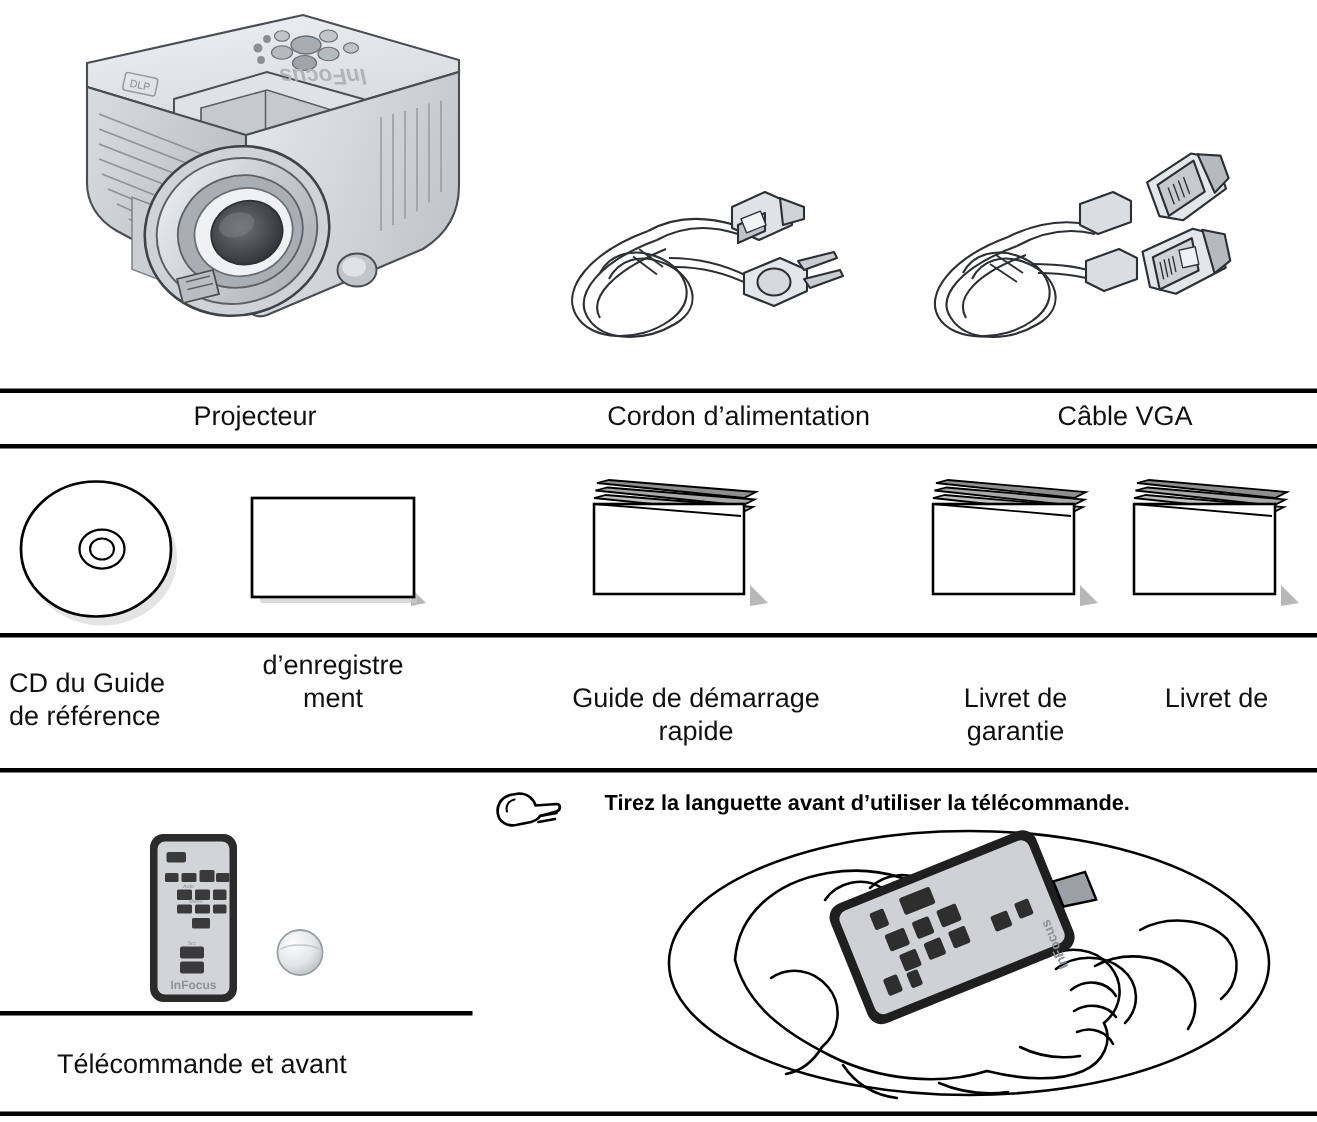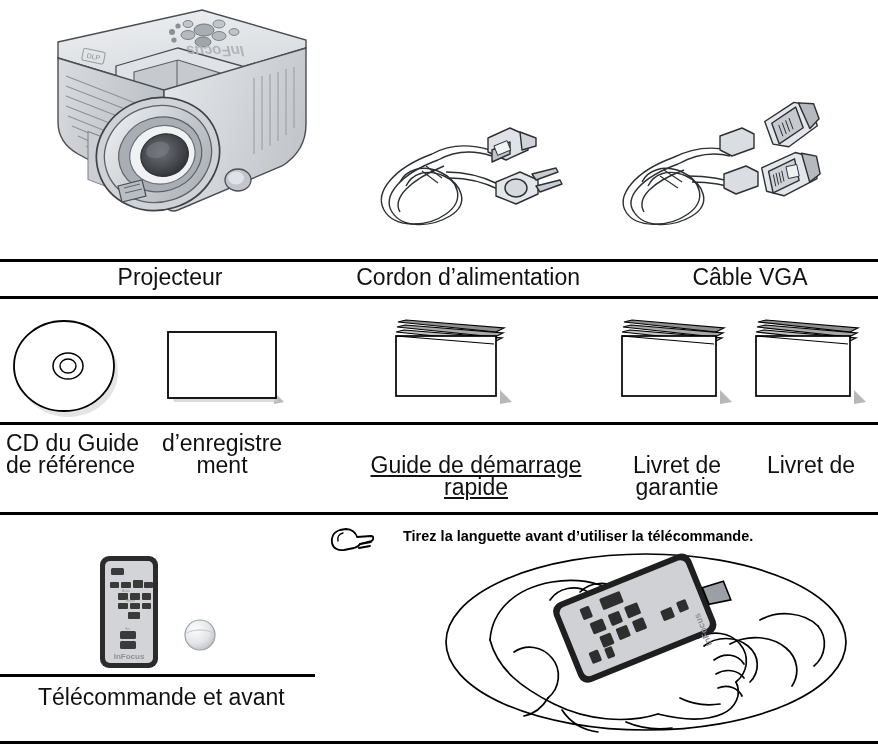--- a/index.html
+++ b/index.html
@@ -1,21 +1,21 @@
 <!DOCTYPE html>
 <html><head>
 <meta charset="utf-8">
 <style>
   html,body{margin:0;padding:0;background:#fff;}
   body{width:878px;height:748px;position:relative;overflow:hidden;
        font-family:"Liberation Sans","DejaVu Sans",sans-serif;color:#000;}
   .page{position:absolute;inset:0;}
   .rule{position:absolute;left:0;width:878px;height:3px;background:#000;}
-  .cell-label{position:absolute;font-size:23px;line-height:22px;text-align:center;color:#111;}
-  .cell-label.left{text-align:left;}
+  .cell-label{position:absolute;font-size:18px;line-height:22px;text-align:center;color:#111;}
+  .cell-label.left{text-align:left;margin-top:12px;}
   .note-text{position:absolute;font-size:14.5px;font-weight:bold;line-height:18px;color:#000;}
   .art{position:absolute;}
   svg{display:block;overflow:visible;}
 </style>
 </head>
 <body>
 
 <div class="page">
 
   <div class="art" style="left:6px;top:4px;width:330px;height:250px;">
@@ -259,21 +259,21 @@
   <div class="cell-label left" style="left:6px;top:432px;width:150px;">
     <div>CD du Guide</div>
     <div>de référence</div>
   </div>
 
   <div class="cell-label" style="left:152px;top:432px;width:140px;">
     <div>d’enregistre</div>
     <div>ment</div>
   </div>
 
-  <div class="cell-label" style="left:346px;top:454px;width:260px;text-decoration:underline;">
+  <div class="cell-label" style="left:334px;top:454px;width:260px;">
     <div>Guide de démarrage</div>
     <div>rapide</div>
   </div>
 
   <div class="cell-label" style="left:612px;top:454px;width:130px;">
     <div>Livret de</div>
     <div>garantie</div>
   </div>
 
   <div class="cell-label" style="left:746px;top:454px;width:130px;">

